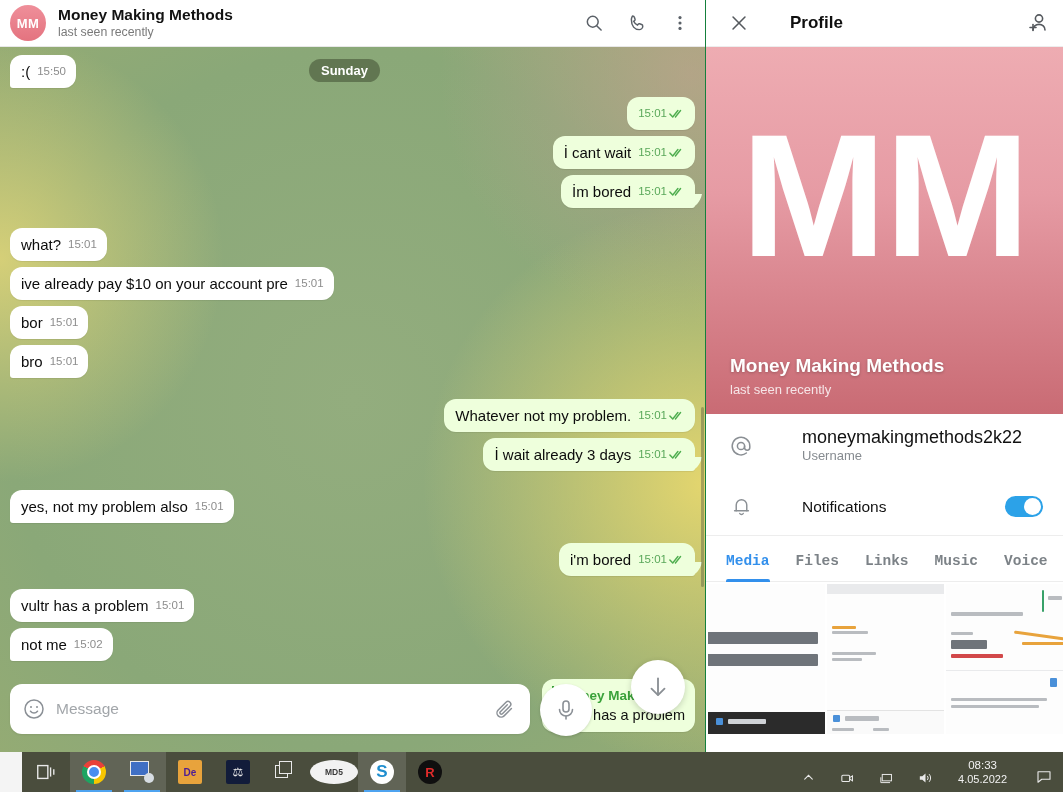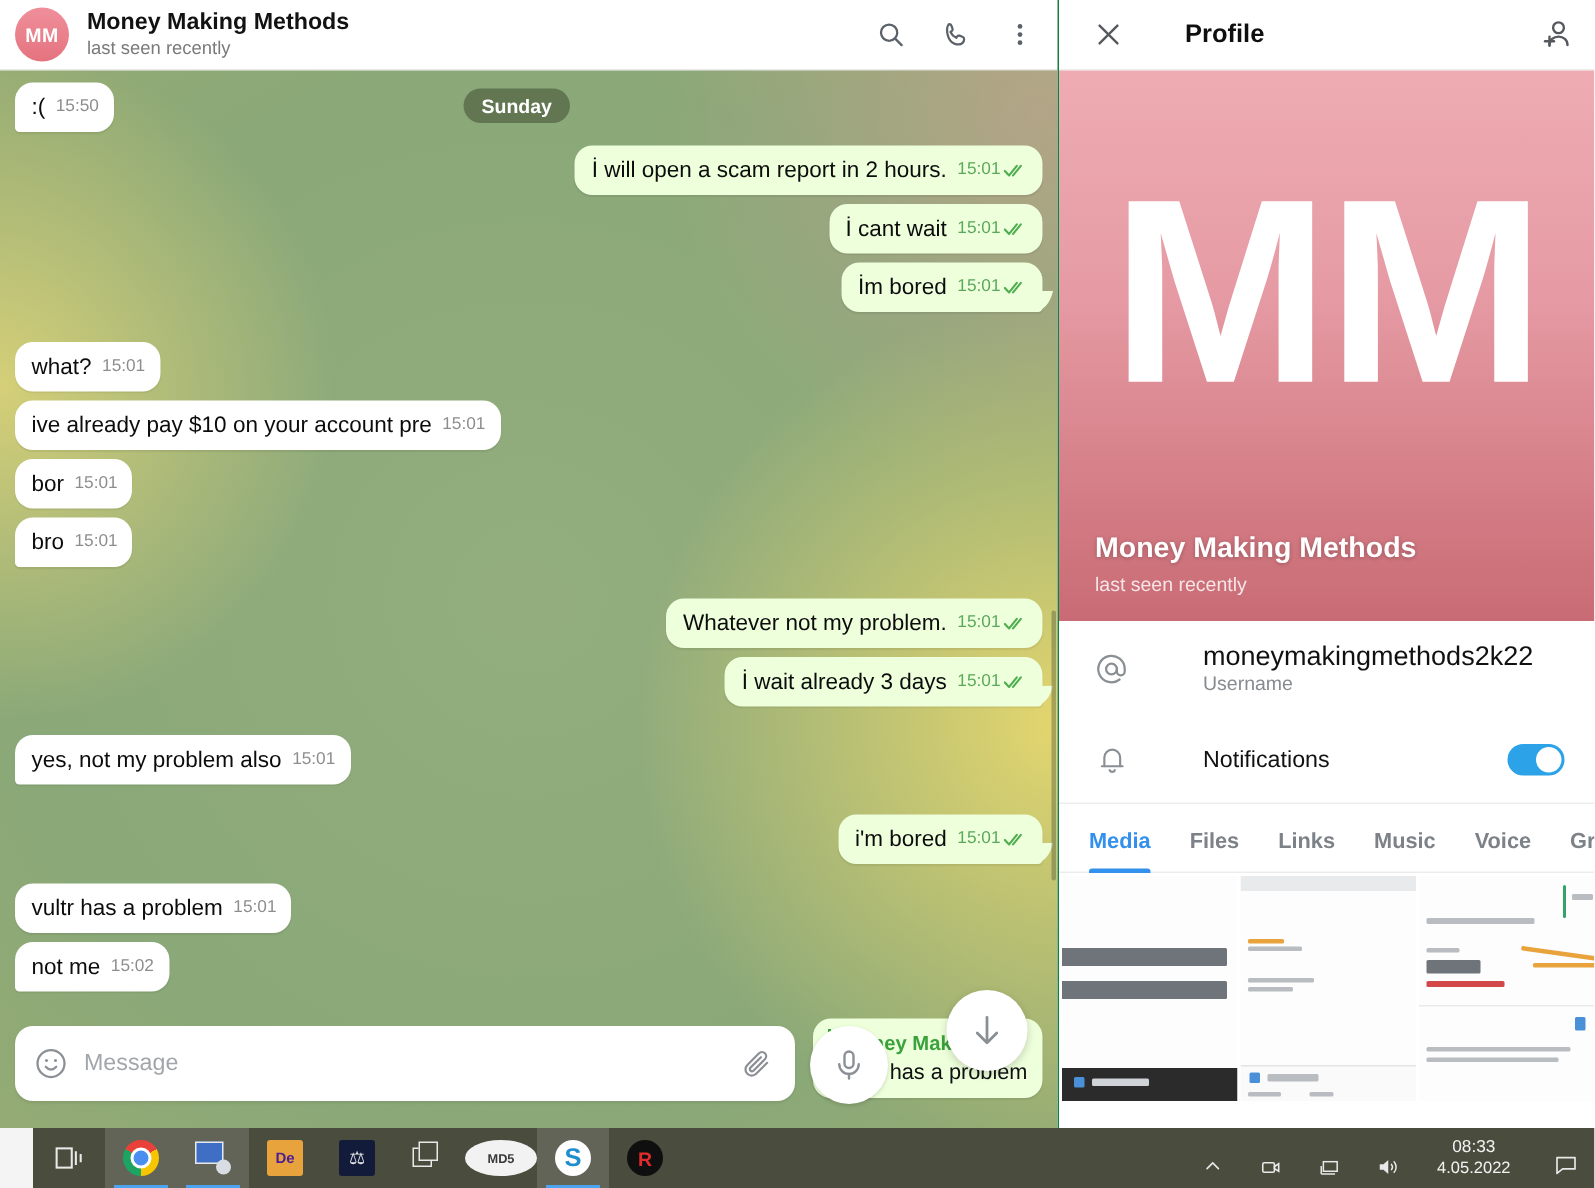--- a/index.html
+++ b/index.html
@@ -191,21 +191,21 @@
   .toggle {
     width: 38px; height: 21px; border-radius: 11px; background: #2ca2e8;
     position: relative; cursor: pointer; flex: none;
   }
   .toggle .knob {
     position: absolute; right: 2px; top: 2px; width: 17px; height: 17px;
     border-radius: 50%; background: #fff;
   }
 
   .pf-tabs { display: flex; align-items: flex-end; height: 46px; padding: 0 0 0 20px; gap: 26px;
-             border-bottom: 1px solid #ededed; position: relative; }
+             border-bottom: 1px solid #ededed; position: relative; font-family: Liberation Mono, monospace; }
   .pf-tab { font-size: 14.5px; color: #7c8287; font-weight: bold; padding-bottom: 12px; cursor: pointer; white-space: nowrap; }
   .pf-tab.active { color: #3390ec; position: relative; }
   .pf-tab.active::after {
     content: ""; position: absolute; left: 0; right: 0; bottom: -1px; height: 3px;
     background: #3390ec; border-radius: 2px 2px 0 0;
   }
 
   .pf-media { position: relative; height: 180px; background: #fff; overflow: hidden; }
   .thumb-grid { display: flex; gap: 2px; padding: 2px 0 0 2px; }
   .thumb { width: 118px; height: 150px; background: #fdfdfd; position: relative; overflow: hidden; cursor: pointer; }
@@ -329,21 +329,20 @@
             <span class="txt">:(</span>
             <span class="meta">
               <span class="time">15:50</span>
             </span>
           </div>
           <div class="datechip" style="position:absolute;left:299px;top:4px;">Sunday</div>
         </div>
 
         <div class="row right">
           <div class="bubble out">
-            <span class="txt">İ will open a scam report in 2 hours.</span>
             <span class="meta">
               <span class="time">15:01</span>
               <svg class="ticks" viewBox="0 0 18 11" fill="none" stroke="currentColor" stroke-width="1.6" stroke-linecap="round" stroke-linejoin="round">
                   <path d="M1 6l3.2 3.4L10 2.2"></path>
                   <path d="M7.2 9.4L13 2.2"></path>
                 </svg>
             </span>
           </div>
         </div>
         <div class="row right">

